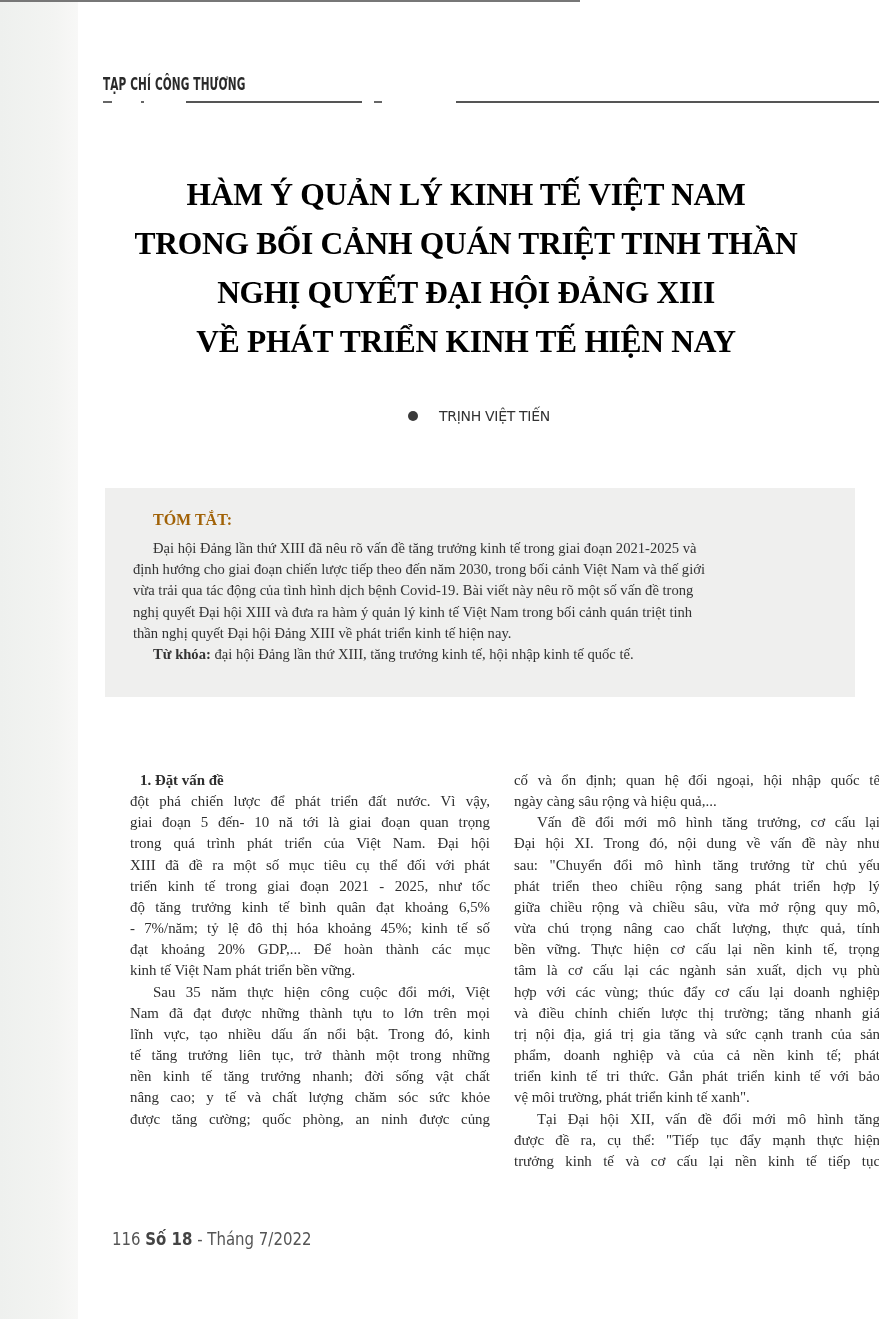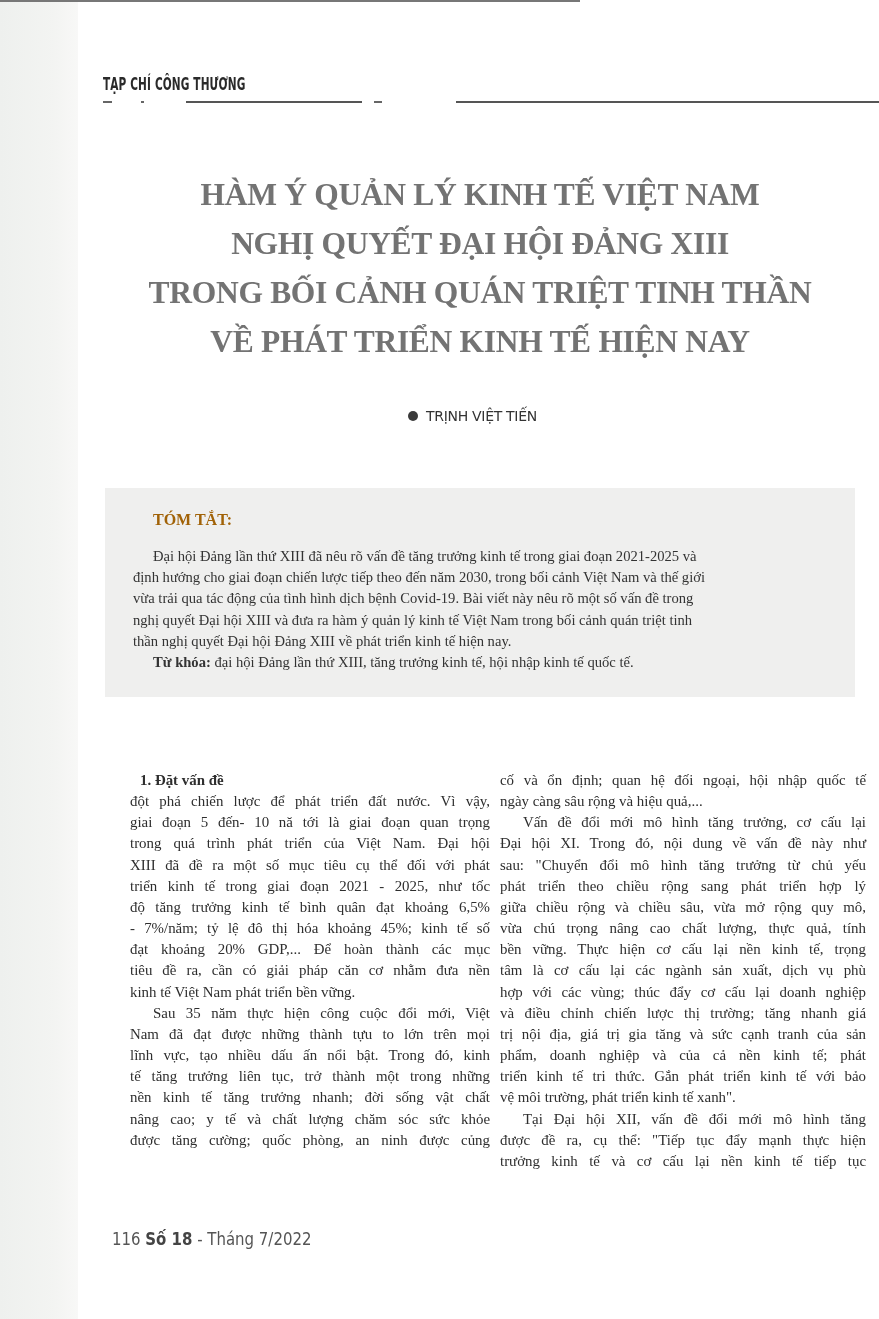--- a/index.html
+++ b/index.html
@@ -20,30 +20,30 @@
     font-family: "DejaVu Sans", sans-serif; font-weight: bold;
     font-size: 17px; letter-spacing: 0.2px; color: #2a2a2a;
     transform: scaleX(0.62); transform-origin: left center;
     white-space: nowrap;
   }
   .hdr-line {
     position: absolute; height: 1.5px; background: #555; top: 101px;
   }
   .hdr-dash { position: absolute; height: 1.5px; background: #666; top: 101px; }
   .title {
-    position: absolute; left: 110px; top: 170px; width: 740px;
+    position: absolute; left: 96px; top: 170px; width: 740px;
     text-align: center; font-family: "Liberation Serif", serif; font-weight: bold;
-    font-size: 31.5px; line-height: 49px; color: #737373;
+    font-size: 31.5px; line-height: 49px; color: #000000;
     letter-spacing: -0.3px;
   }
   .title div { white-space: nowrap; }
   .author {
     position: absolute; left: 408px; top: 408px;
     font-family: "DejaVu Sans", sans-serif; font-size: 14px; color: #333;
-    display: flex; align-items: center; gap: 8px; white-space: nowrap;
+    display: flex; align-items: center; gap: 21px; white-space: nowrap;
     letter-spacing: -0.3px;
     text-align: center;
   }
   .author .dot {
     width: 10px; height: 10px; border-radius: 50%; background: #3a3a3a; display: inline-block;
   }
   .abstract-box {
     position: absolute; left: 105px; top: 488px; width: 750px; height: 209px;
     background: #efefee;
   }
@@ -57,21 +57,21 @@
     text-align: justify;
   }
   .abs-body .line { white-space: nowrap; display: block; }
   .abs-body .indent { padding-left: 20px; }
   .kw-label { font-weight: bold; }
   .col {
     position: absolute; top: 770px; width: 360px;
     font-size: 14.9px; line-height: 21.15px; color: #2e2e2e;
   }
   .col-left { left: 130px; }
-  .col-right { left: 500px; width: 366px; }
+  .col-right { left: 514px; width: 366px; }
   .col .line { display: block; white-space: nowrap; text-align: justify; text-align-last: justify; }
   .col .line.last { text-align-last: left; }
   .col .line.indent { padding-left: 23px; }
   .section-heading { font-weight: bold; padding-left: 10px; }
   .footer {
     position: absolute; left: 112px; top: 1229px;
     font-family: "DejaVu Sans", sans-serif; font-size: 17px; color: #555;
     white-space: nowrap;
     transform: scaleX(0.88); transform-origin: left center;
   }
@@ -85,52 +85,51 @@
 
 <div class="journal-header">TẠP CHÍ CÔNG THƯƠNG</div>
 <div class="hdr-dash" style="left:103px;width:9px;"></div>
 <div class="hdr-dash" style="left:141px;width:3px;"></div>
 <div class="hdr-line" style="left:186px;width:176px;"></div>
 <div class="hdr-dash" style="left:374px;width:8px;"></div>
 <div class="hdr-line" style="left:456px;width:423px;"></div>
 
 <div class="title">
   <div>HÀM Ý QUẢN LÝ KINH TẾ VIỆT NAM</div>
+  <div>TRONG BỐI CẢNH QUÁN TRIỆT TINH THẦN</div>
   <div>NGHỊ QUYẾT ĐẠI HỘI ĐẢNG XIII</div>
-  <div>TRONG BỐI CẢNH QUÁN TRIỆT TINH THẦN</div>
   <div>VỀ PHÁT TRIỂN KINH TẾ HIỆN NAY</div>
 </div>
 
 <div class="author">
   <span class="dot"></span>
   <span>TRỊNH VIỆT TIẾN</span>
 </div>
 
 <div class="abstract-box"></div>
 <div class="abs-heading">TÓM TẮT:</div>
 <div class="abs-body">
-  <span class="line indent" style="margin-top:16px;font-family:Liberation Serif, serif;">Đại hội Đảng lần thứ XIII đã nêu rõ vấn đề tăng trưởng kinh tế trong giai đoạn 2021-2025 và</span>
+  <span class="line indent" style="margin-top:8px;font-family:Liberation Serif, serif;">Đại hội Đảng lần thứ XIII đã nêu rõ vấn đề tăng trưởng kinh tế trong giai đoạn 2021-2025 và</span>
   <span class="line">định hướng cho giai đoạn chiến lược tiếp theo đến năm 2030, trong bối cảnh Việt Nam và thế giới</span>
   <span class="line">vừa trải qua tác động của tình hình dịch bệnh Covid-19. Bài viết này nêu rõ một số vấn đề trong</span>
   <span class="line">nghị quyết Đại hội XIII và đưa ra hàm ý quản lý kinh tế Việt Nam trong bối cảnh quán triệt tinh</span>
   <span class="line">thần nghị quyết Đại hội Đảng XIII về phát triển kinh tế hiện nay.</span>
   <span class="line indent"><span class="kw-label">Từ khóa:</span><span> đại hội Đảng lần thứ XIII, tăng trưởng kinh tế, hội nhập kinh tế quốc tế.</span></span>
 </div>
 
 <div class="col col-left">
   <span class="line last section-heading">1. Đặt vấn đề</span>
   <span class="line">đột phá chiến lược để phát triển đất nước. Vì vậy,</span>
   <span class="line">giai đoạn 5 đến- 10 nă tới là giai đoạn quan trọng</span>
   <span class="line">trong quá trình phát triển của Việt Nam. Đại hội</span>
   <span class="line">XIII đã đề ra một số mục tiêu cụ thể đối với phát</span>
   <span class="line">triển kinh tế trong giai đoạn 2021 - 2025, như tốc</span>
   <span class="line">độ tăng trưởng kinh tế bình quân đạt khoảng 6,5%</span>
   <span class="line">- 7%/năm; tỷ lệ đô thị hóa khoảng 45%; kinh tế số</span>
   <span class="line">đạt khoảng 20% GDP,... Để hoàn thành các mục</span>
-  <span class="line">tiêu đề ra, cần có giải pháp căn cơ nhằm đưa nền</span>
   <span class="line last">kinh tế Việt Nam phát triển bền vững.</span>
   <span class="line indent">Sau 35 năm thực hiện công cuộc đổi mới, Việt</span>
   <span class="line">Nam đã đạt được những thành tựu to lớn trên mọi</span>
   <span class="line">lĩnh vực, tạo nhiều dấu ấn nổi bật. Trong đó, kinh</span>
   <span class="line">tế tăng trưởng liên tục, trở thành một trong những</span>
   <span class="line">nền kinh tế tăng trưởng nhanh; đời sống vật chất</span>
   <span class="line">nâng cao; y tế và chất lượng chăm sóc sức khỏe</span>
   <span class="line">được tăng cường; quốc phòng, an ninh được củng</span>
 </div>
 

